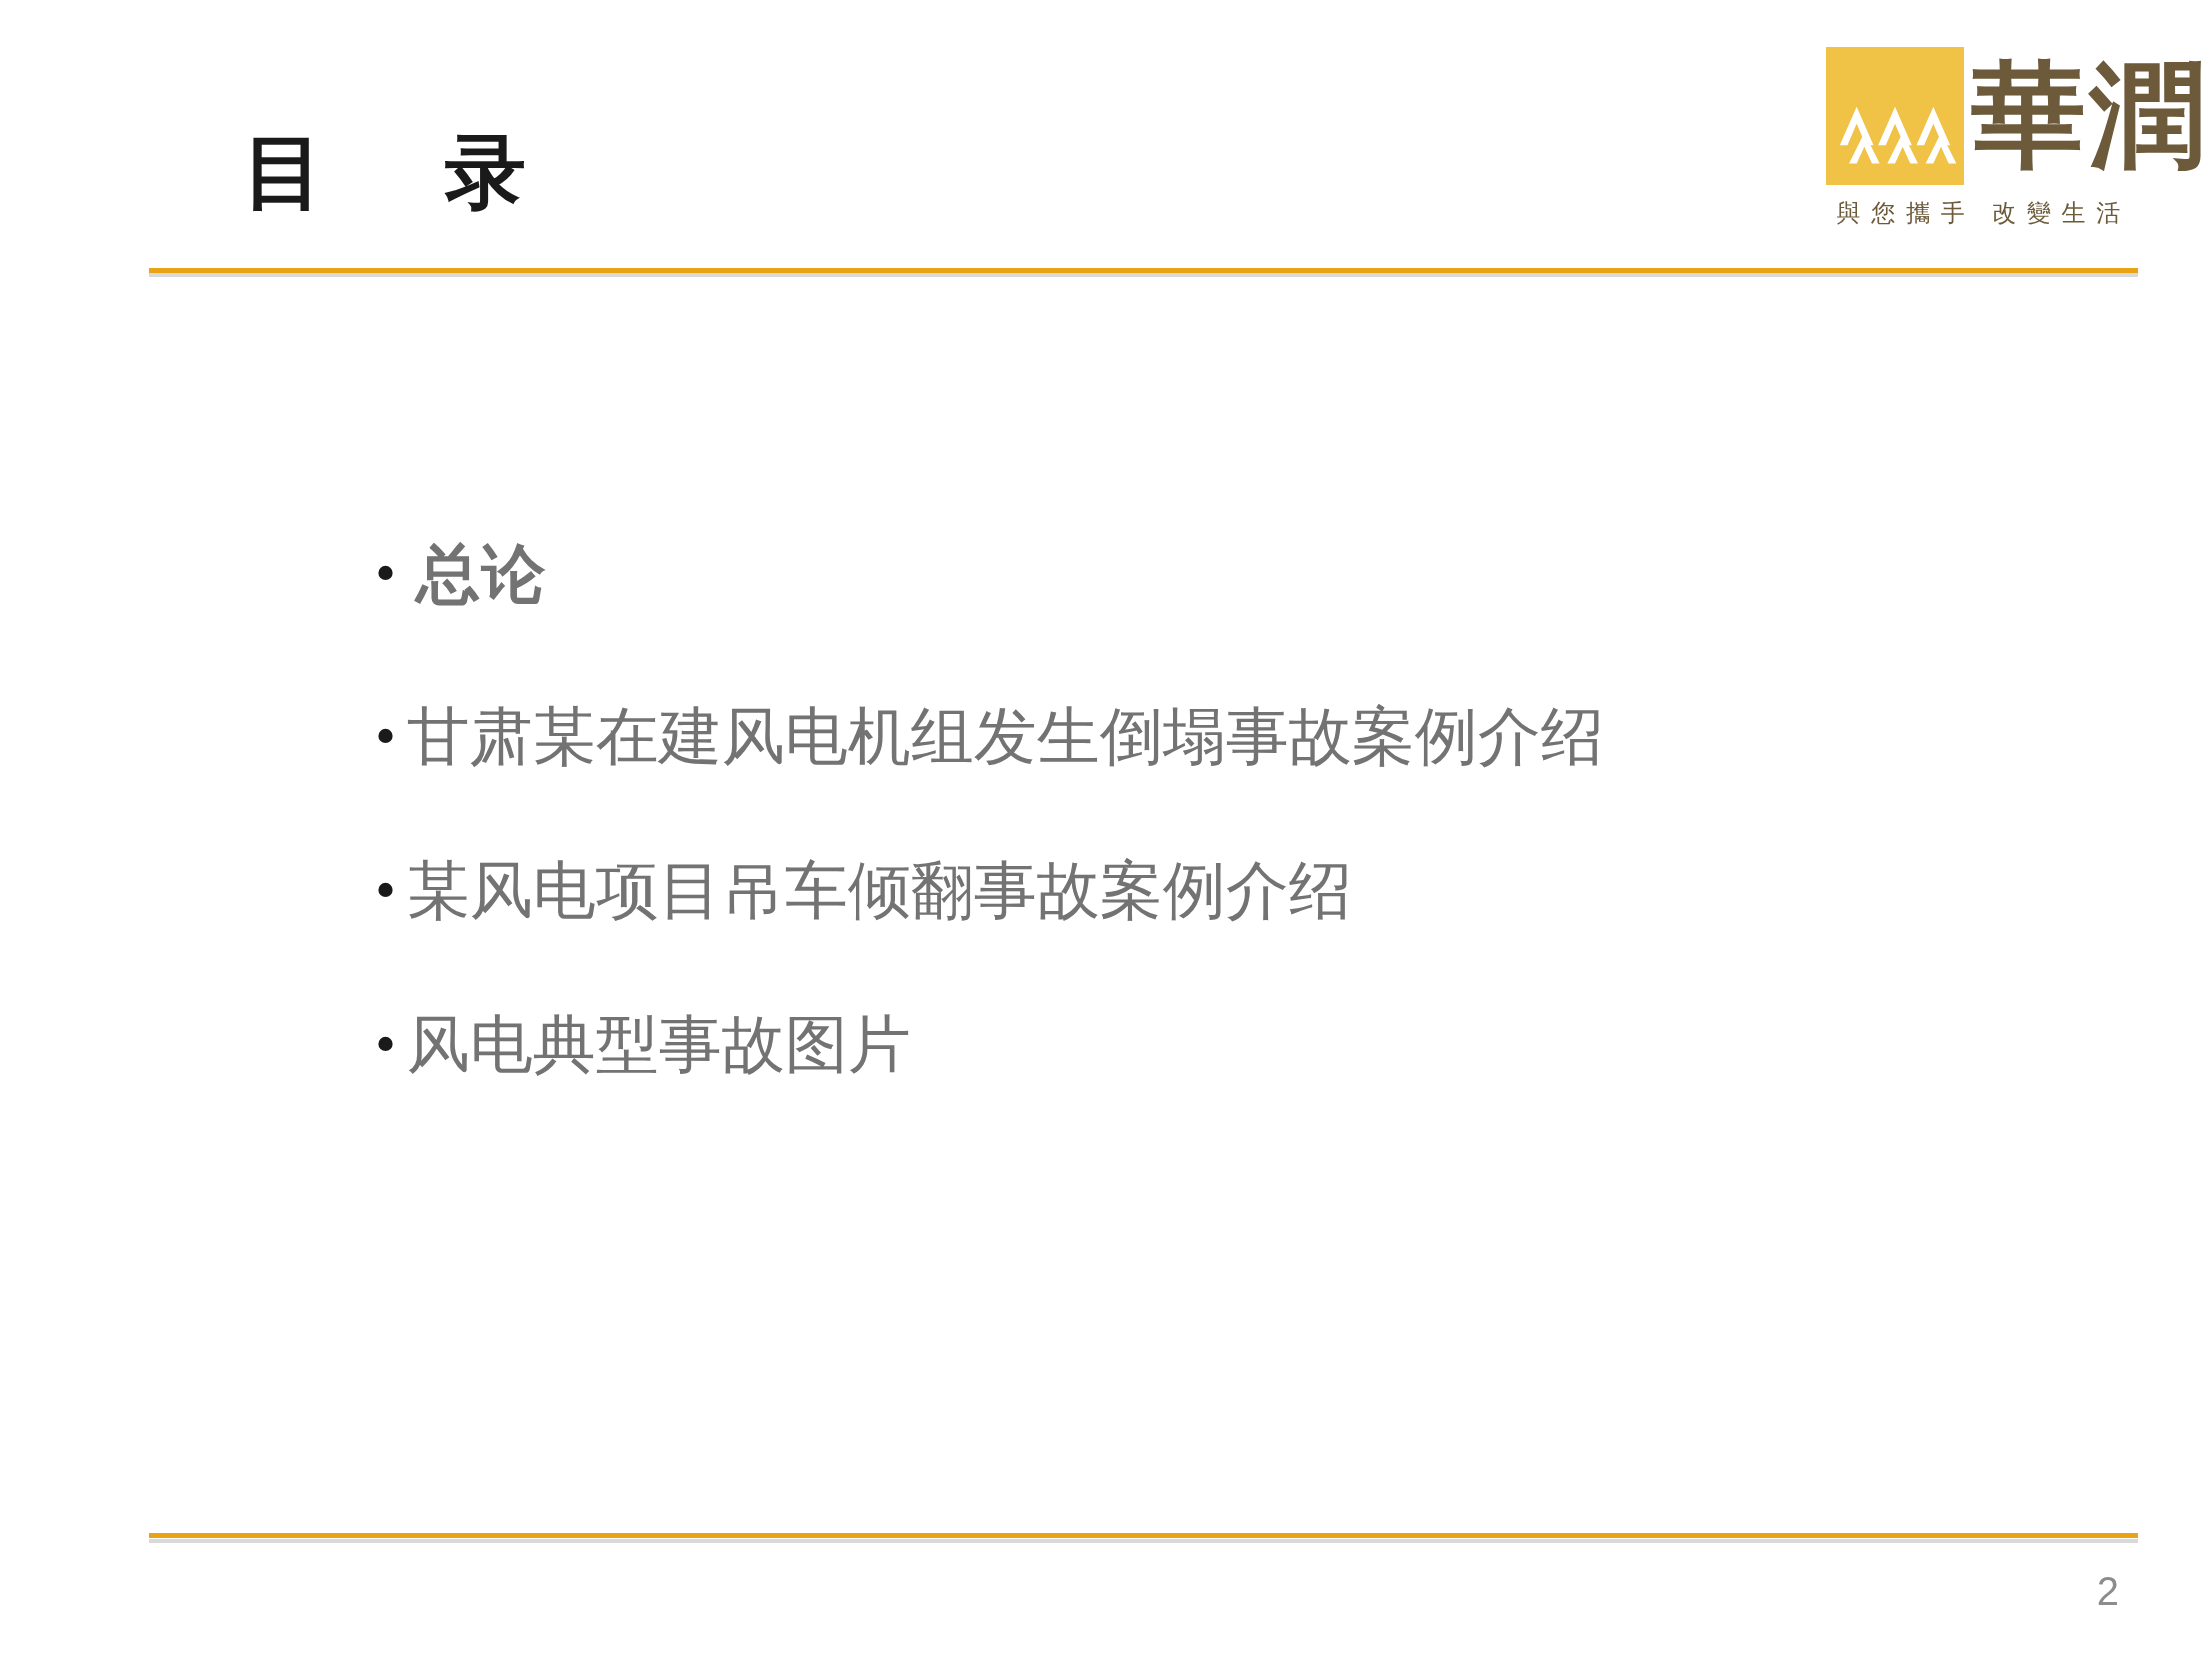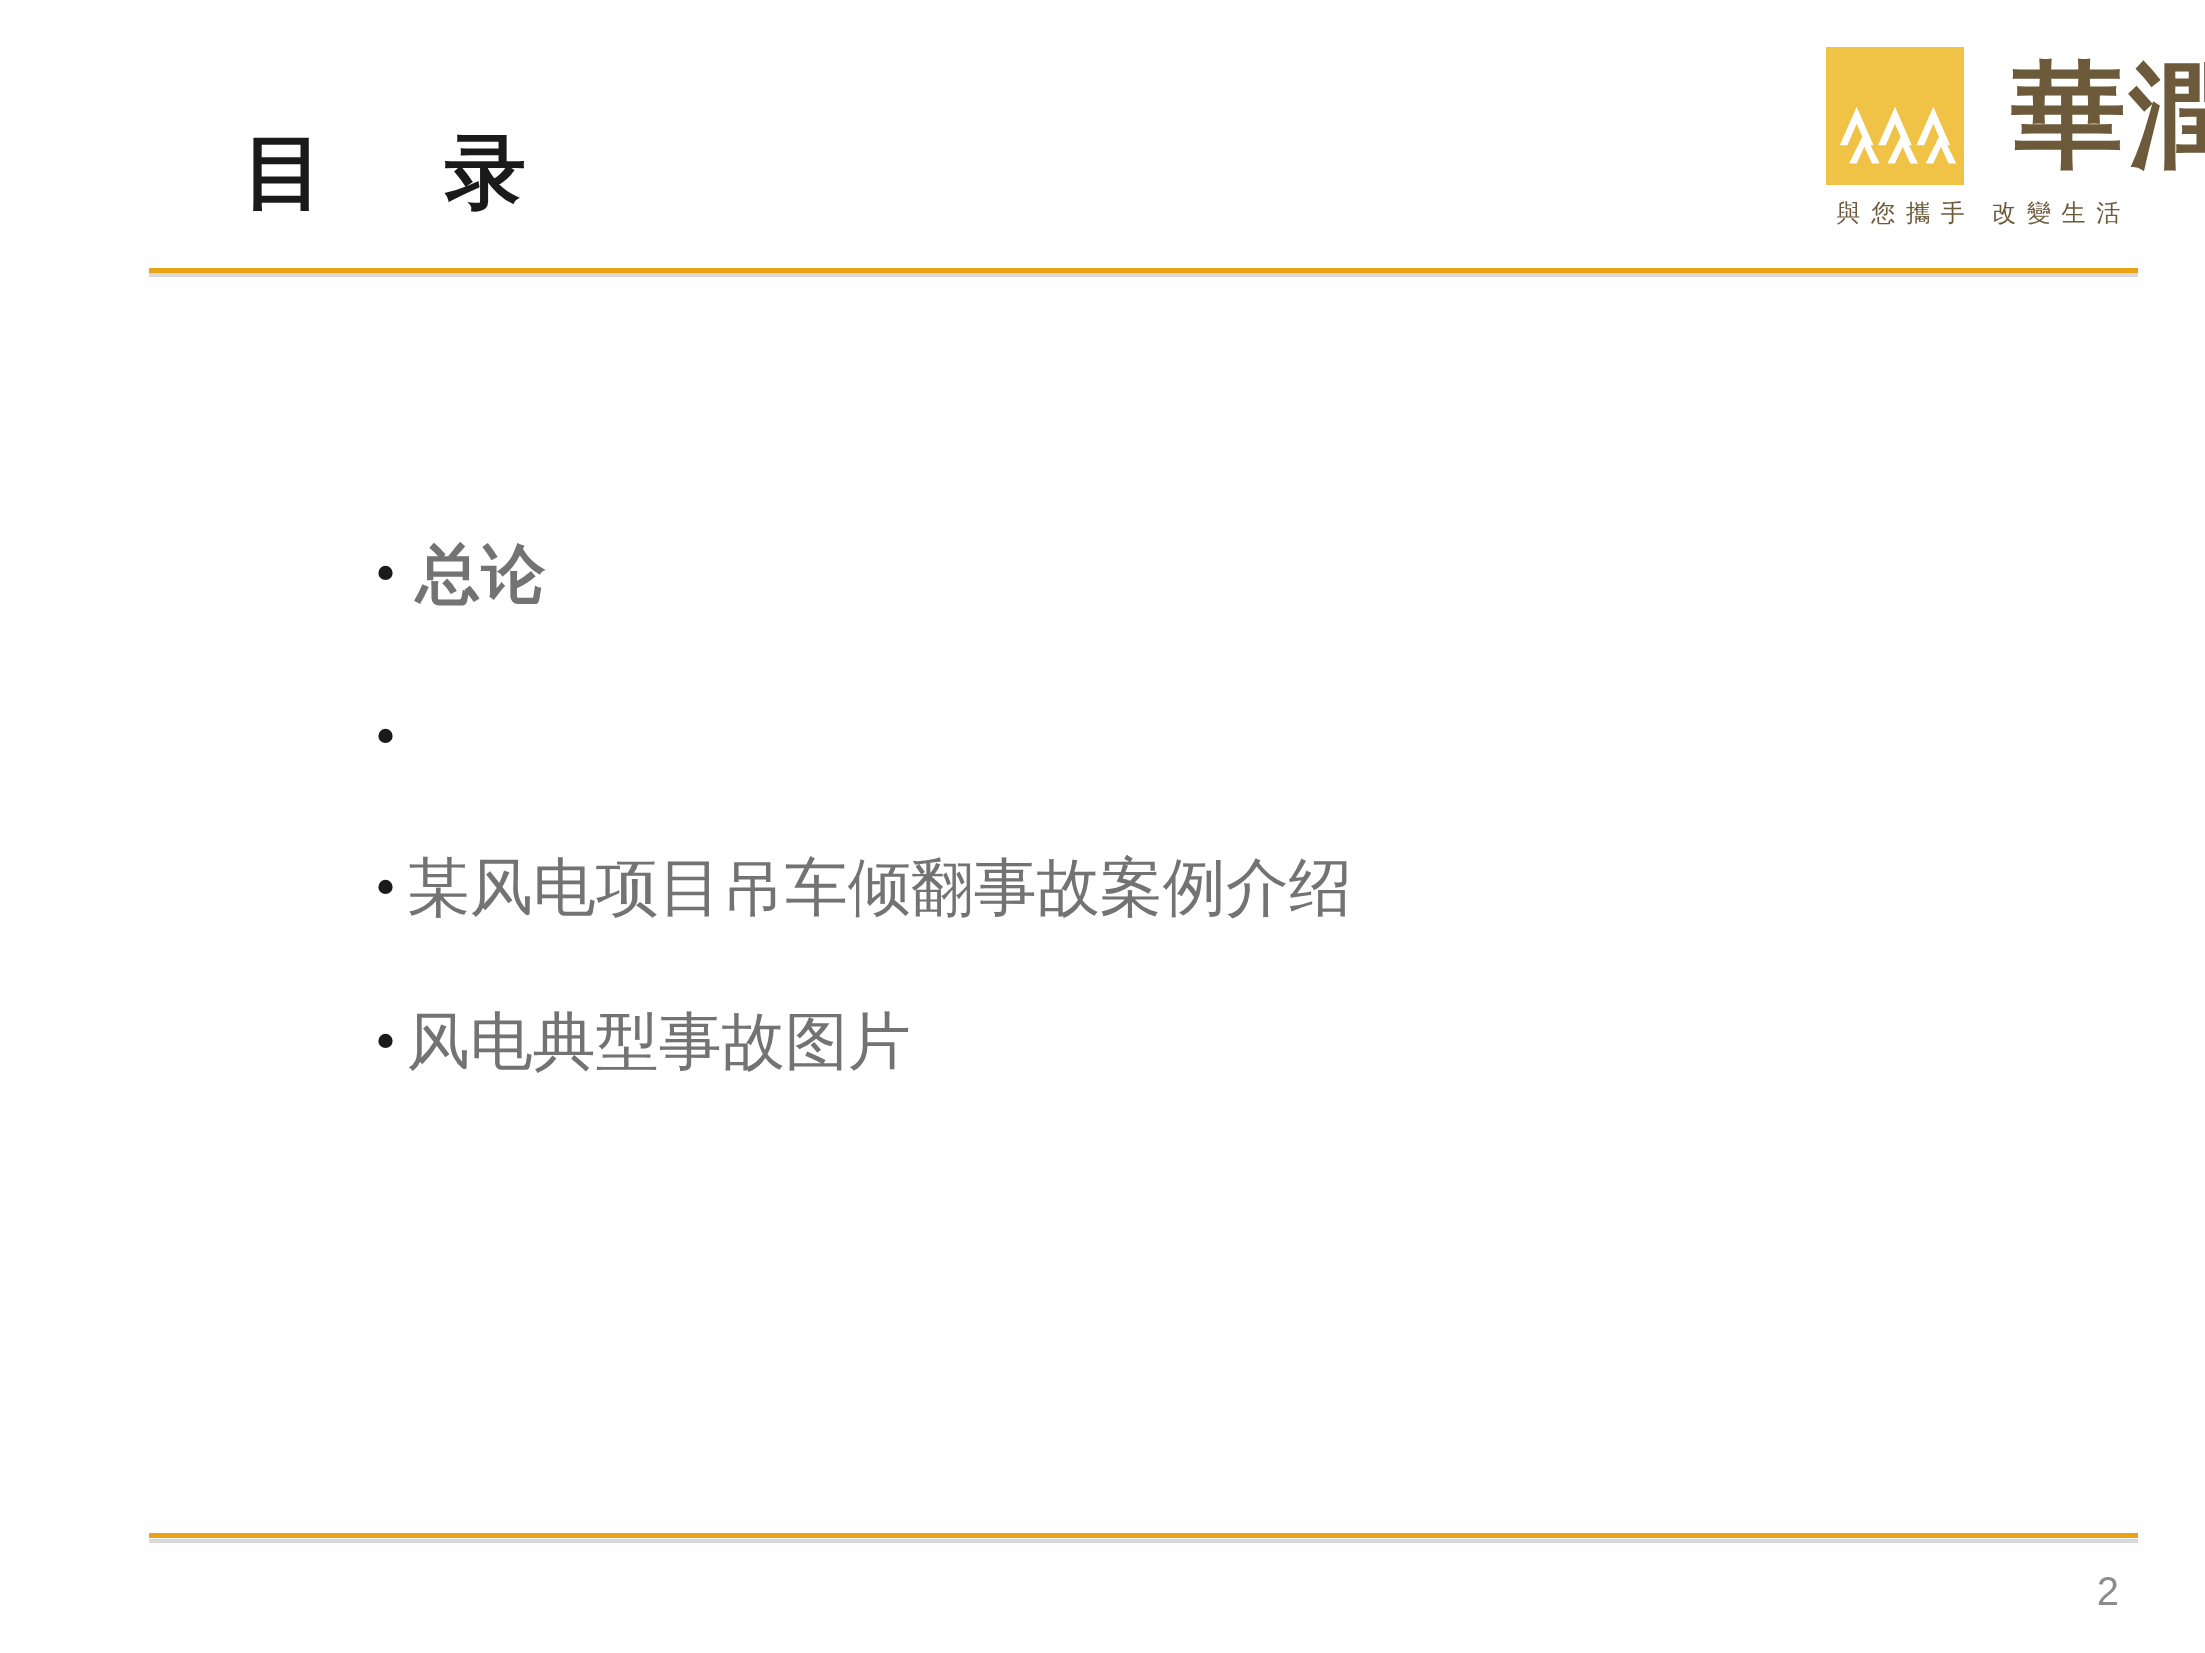--- a/index.html
+++ b/index.html
@@ -62,21 +62,20 @@
   }
   .logo-hanzi span {
     display: block;
     font-family: "Liberation Serif", "DejaVu Serif", serif;
     font-weight: bold;
     font-size: 115px;
     line-height: 130px;
     color: #6d5a3a;
     letter-spacing: 3.1px;
     white-space: nowrap;
-    margin-left: 40px;
   }
   .logo-tagline {
     position: absolute;
     left: 9.2px;
     top: 150px;
     width: 297px;
     text-align: center;
     font-family: Liberation Serif, serif;
     font-size: 24px;
     letter-spacing: 10.7px;
@@ -199,20 +198,21 @@
 
   <div class="content">
 
     <div class="bullet-row first">
       <span class="bullet-dot">•</span>
       <span class="bullet-text">总论</span>
     </div>
 
     <div class="bullet-row">
       <span class="bullet-dot">•</span>
+      <span class="bullet-text">甘肃某在建风电机组发生倒塌事故案例介绍</span>
     </div>
 
     <div class="bullet-row">
       <span class="bullet-dot">•</span>
       <span class="bullet-text">某风电项目吊车倾翻事故案例介绍</span>
     </div>
 
     <div class="bullet-row">
       <span class="bullet-dot">•</span>
       <span class="bullet-text">风电典型事故图片</span>

